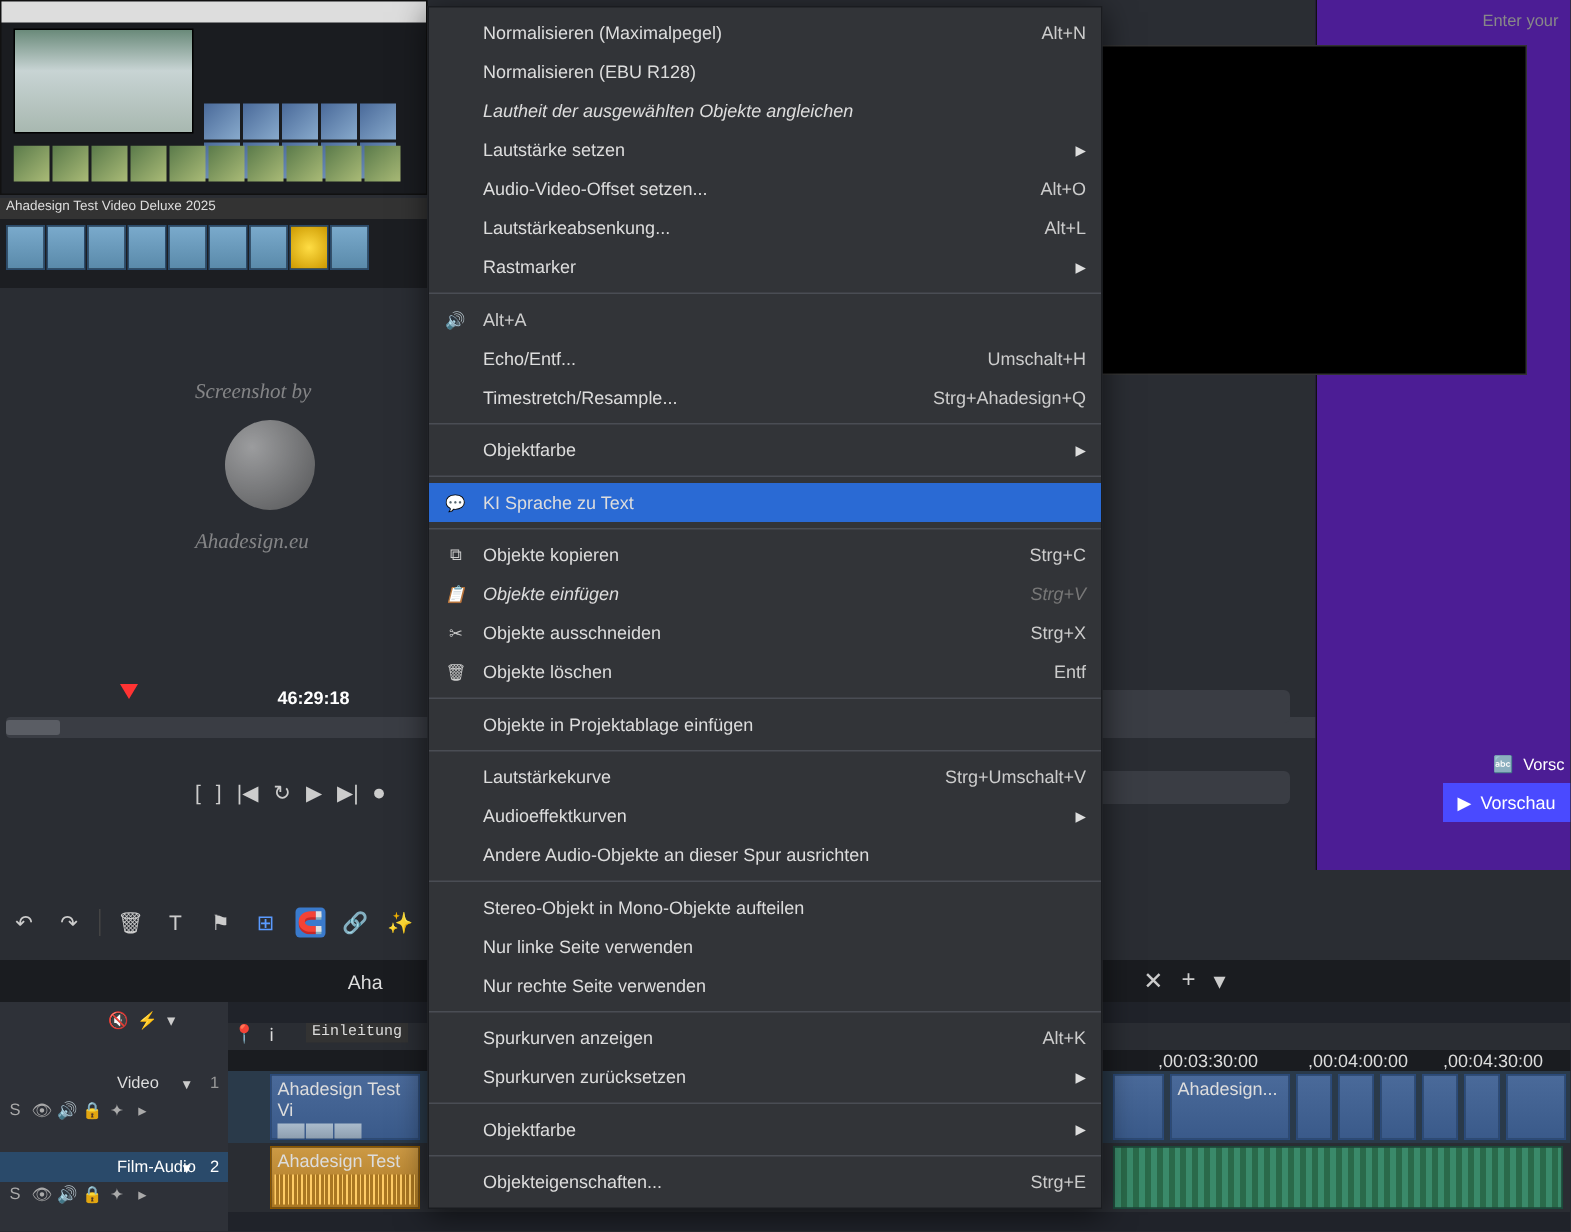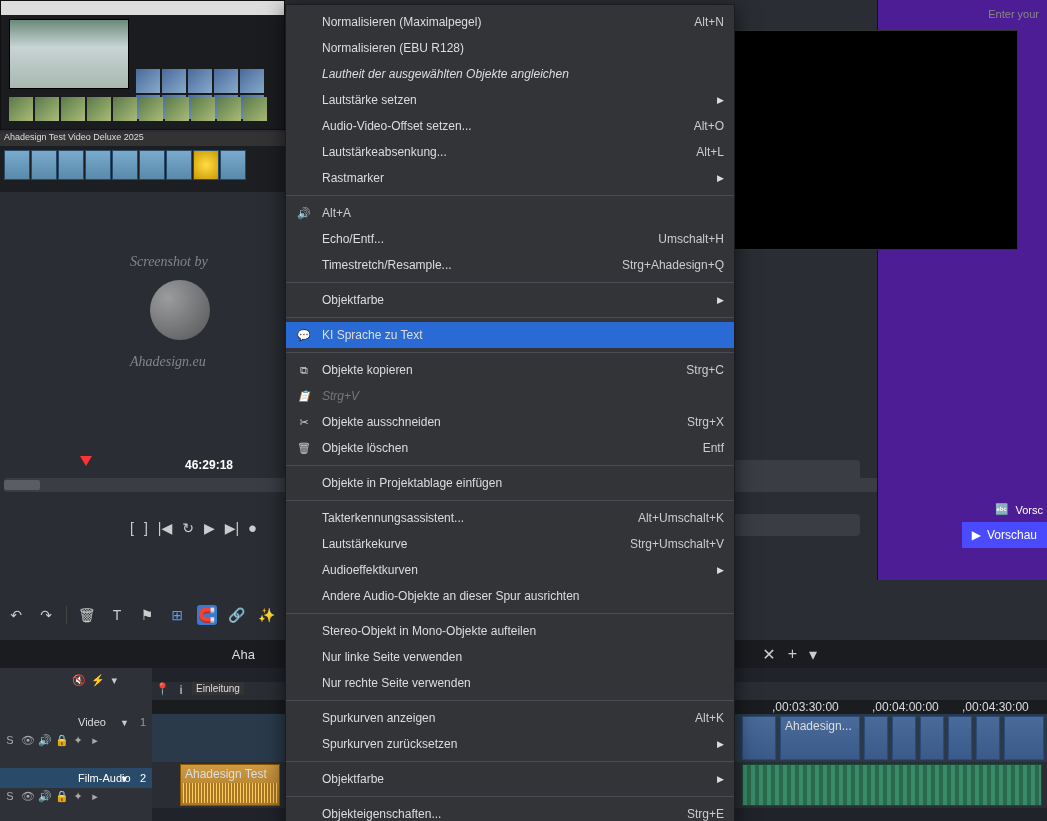--- a/index.html
+++ b/index.html
@@ -237,30 +237,38 @@
       <span>🔊</span>
       <span>🔒</span>
       <span>✦</span>
       <span>▸</span>
     </div>
   </div>
 
   <div class="marker-track">
     <span class="marker-pin" style="left:4px;">📍</span>
     <span class="marker-pin" style="left:22px;">ℹ</span>
-    <span class="marker-label" style="left:40px;">Einleitung</span>
+    <span class="marker-label" style="left:52px;font-family:Liberation Mono, monospace;">Einleitung</span>
   </div>
 
   <div class="ruler">
     <span style="left:620px;">,00:03:30:00</span>
     <span style="left:720px;">,00:04:00:00</span>
     <span style="left:810px;">,00:04:30:00</span>
   </div>
 
   <div class="video-track">
+    <div class="clip-blue" style="left:28px; width:100px;">
+      <span>Ahadesign Test Vi</span>
+      <div class="mini">
+          <div></div>
+          <div></div>
+          <div></div>
+        </div>
+    </div>
     <div class="clip-blue" style="left:590px; width:34px;"></div>
     <div class="clip-blue" style="left:628px; width:80px;">
       <span>Ahadesign...</span>
     </div>
     <div class="clip-blue" style="left:712px; width:24px;"></div>
     <div class="clip-blue" style="left:740px; width:24px;"></div>
     <div class="clip-blue" style="left:768px; width:24px;"></div>
     <div class="clip-blue" style="left:796px; width:24px;"></div>
     <div class="clip-blue" style="left:824px; width:24px;"></div>
     <div class="clip-blue" style="left:852px; width:40px;"></div>
@@ -339,42 +347,39 @@
       <span class="label">KI Sprache zu Text</span>
     </div>
     <div class="menu-sep"></div>
     <div class="menu-item">
       <span class="micon">⧉</span>
       <span class="label">Objekte kopieren</span>
       <span class="shortcut">Strg+C</span>
     </div>
     <div class="menu-item disabled">
       <span class="micon">📋</span>
+      <span class="label">Objekte einfügen</span>
       <span class="shortcut">Strg+V</span>
     </div>
     <div class="menu-item">
       <span class="micon">✂</span>
       <span class="label">Objekte ausschneiden</span>
       <span class="shortcut">Strg+X</span>
     </div>
     <div class="menu-item">
       <span class="micon">🗑</span>
       <span class="label">Objekte löschen</span>
       <span class="shortcut">Entf</span>
     </div>
     <div class="menu-sep"></div>
     <div class="menu-item">
       <span class="label">Objekte in Projektablage einfügen</span>
     </div>
     <div class="menu-sep"></div>
     <div class="menu-item">
-      <span class="label">Takterkennungsassistent...</span>
-      <span class="shortcut">Alt+Umschalt+K</span>
-    </div>
-    <div class="menu-item">
       <span class="label">Lautstärkekurve</span>
       <span class="shortcut">Strg+Umschalt+V</span>
     </div>
     <div class="menu-item">
       <span class="label">Audioeffektkurven</span>
       <span class="arrow">▶</span>
     </div>
     <div class="menu-item">
       <span class="label">Andere Audio-Objekte an dieser Spur ausrichten</span>
     </div>

